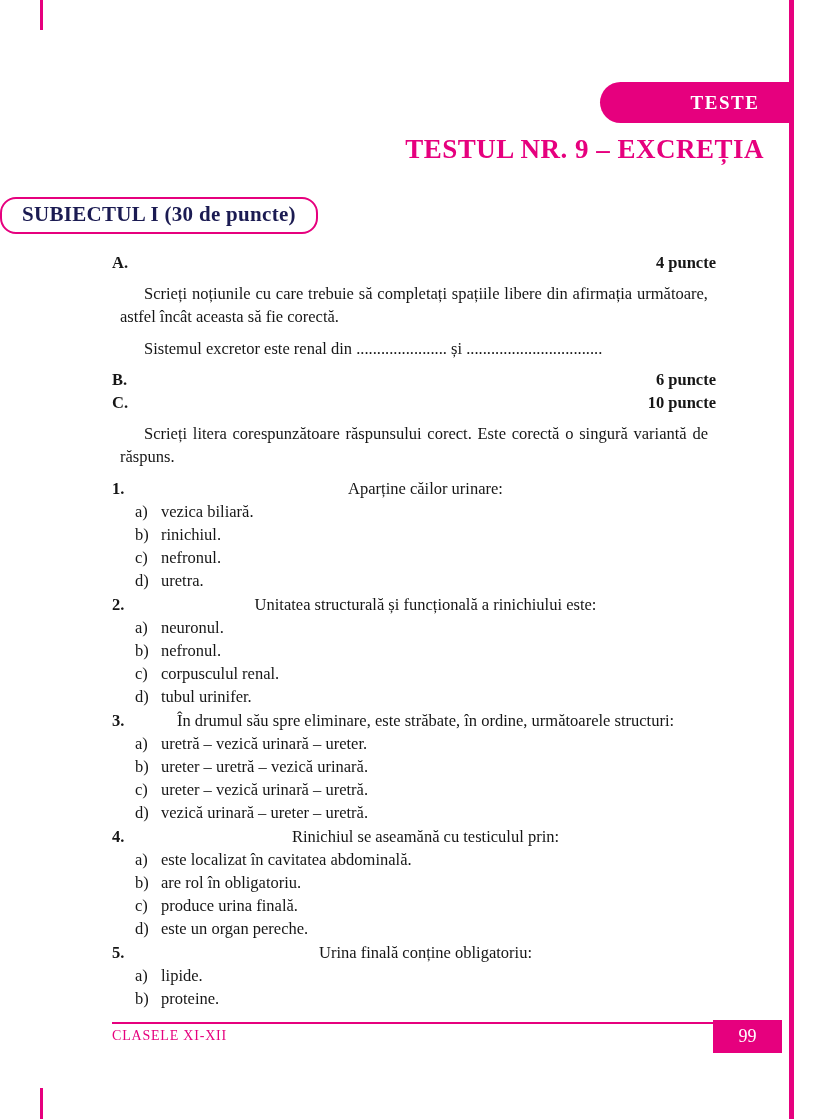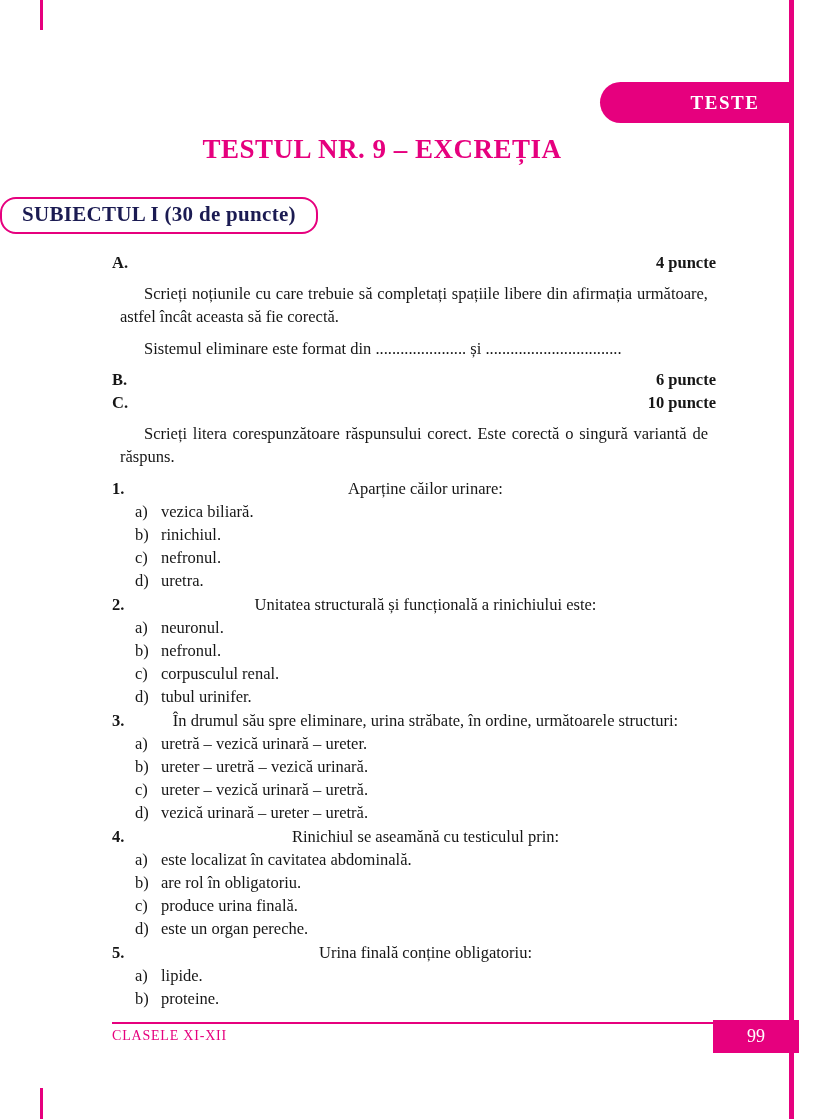--- a/index.html
+++ b/index.html
@@ -23,21 +23,21 @@
   
   .teste-tab{
     position:absolute;left:600px;top:82px;width:194px;height:41px;
     background:var(--accent);border-radius:22px 0 0 22px;
     display:flex;align-items:center;justify-content:center;padding-left:56px;
   }
   .teste-label{color:#fff;font-weight:bold;font-size:19px;letter-spacing:1.5px;}
 
   
   .title{
-    position:absolute;top:134px;left:0;width:764px;text-align:center;
+    position:absolute;top:134px;left:0;width:764px;text-align:right;
     font-size:27px;font-weight:bold;color:var(--accent);letter-spacing:0.5px;
   }
 
   
   .subject-wrap{position:absolute;top:197px;left:0;width:828px;}
   .subject-box{
     display:inline-block;border:2px solid var(--accent);border-radius:16px;
     padding:3px 20px 5px 20px;font-size:21px;font-weight:bold;color:var(--navy);
     background:#fff;letter-spacing:0.3px;
   }
@@ -57,21 +57,21 @@
   .opt-letter{flex:0 0 26px;}
   .opt-text{flex:1;}
 
   
   .footer-rule{position:absolute;left:112px;top:1022px;width:601px;height:2px;background:var(--accent);}
   .footer-left{
     position:absolute;left:112px;top:1028px;font-size:14px;font-weight:normal;
     color:var(--accent);letter-spacing:0.8px;
   }
   .page-number-box{
-    position:absolute;left:713px;top:1020px;width:86px;height:33px;
+    position:absolute;left:713px;top:1020px;width:69px;height:33px;
     background:var(--accent);color:#fff;display:flex;align-items:center;justify-content:center;
     font-size:18px;
   }
 </style>
 </head>
 <body>
 
 <div class="page">
 
   <div class="crop-top-left"></div>
@@ -91,21 +91,21 @@
   </div>
 
   <div class="content">
 
     <div class="section">
       <div class="section-head">
         <span class="sec-label">A.</span>
         <span class="sec-points">4 puncte</span>
       </div>
       <p class="par">Scrieți noțiunile cu care trebuie să completați spațiile libere din afirmația următoare, astfel încât aceasta să fie corectă.</p>
-      <p class="par">Sistemul eliminare este format din ...................... și .................................</p>
+      <p class="par">Sistemul excretor este renal din ...................... și .................................</p>
     </div>
 
     <div class="section">
       <div class="section-head">
         <span class="sec-label">B.</span>
         <span class="sec-points">6 puncte</span>
       </div>
     </div>
 
     <div class="section">
@@ -160,21 +160,21 @@
         </div>
         <div class="option">
           <span class="opt-letter">d)</span>
           <span class="opt-text">tubul urinifer.</span>
         </div>
       </div>
 
       <div class="question">
         <div class="q-line">
           <span class="q-num">3.</span>
-          <span class="q-text">În drumul său spre eliminare, urina străbate, în ordine, următoarele structuri:</span>
+          <span class="q-text">În drumul său spre eliminare, este străbate, în ordine, următoarele structuri:</span>
         </div>
         <div class="option">
           <span class="opt-letter">a)</span>
           <span class="opt-text">uretră – vezică urinară – ureter.</span>
         </div>
         <div class="option">
           <span class="opt-letter">b)</span>
           <span class="opt-text">ureter – uretră – vezică urinară.</span>
         </div>
         <div class="option">

